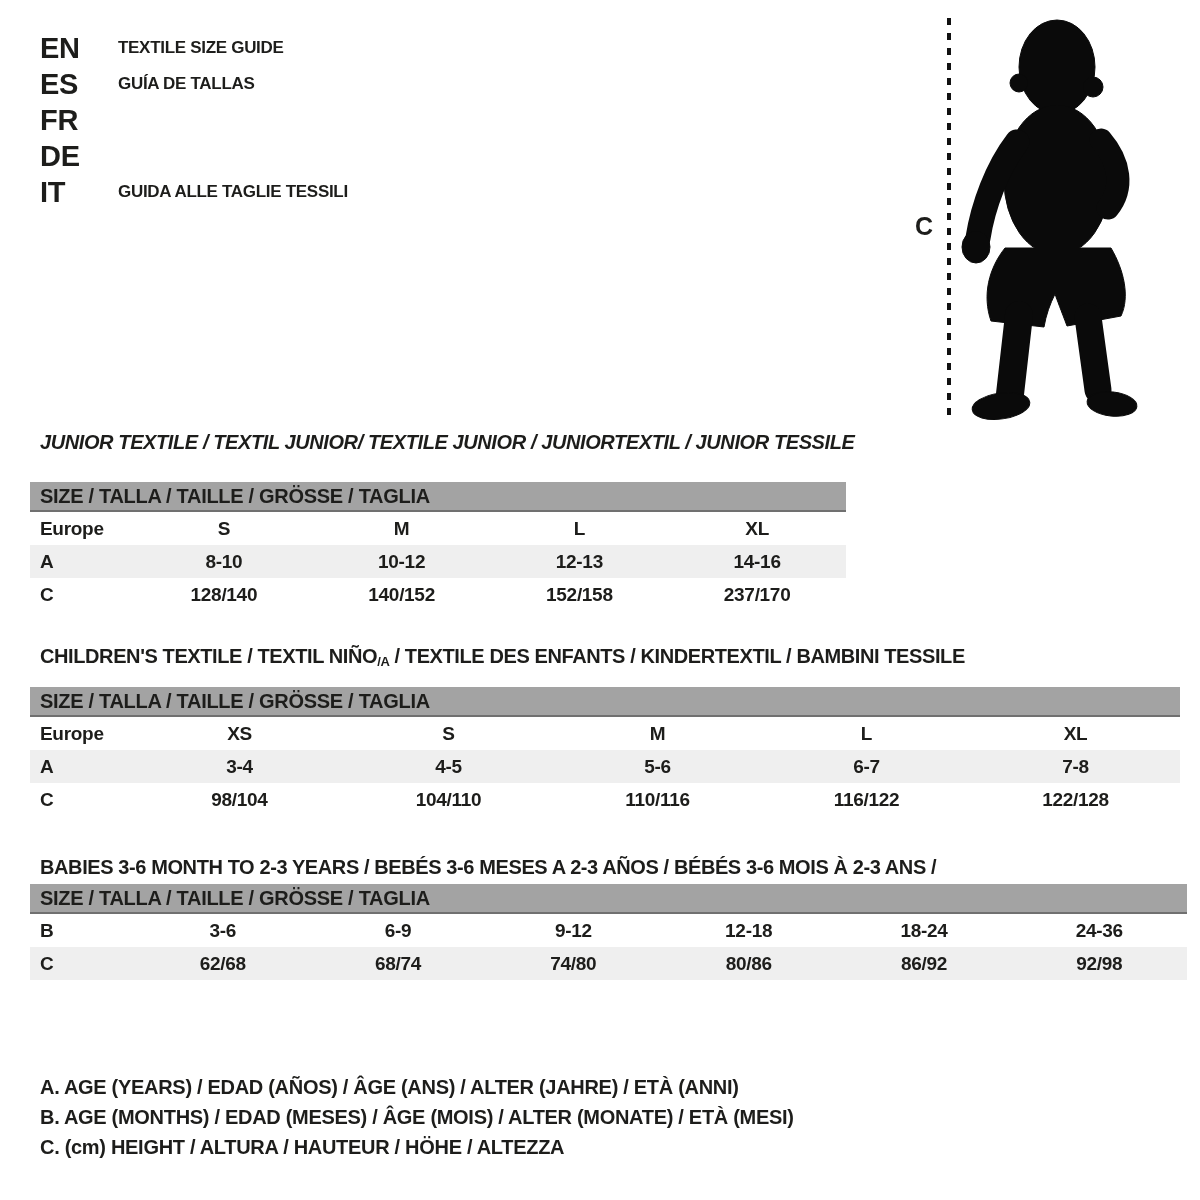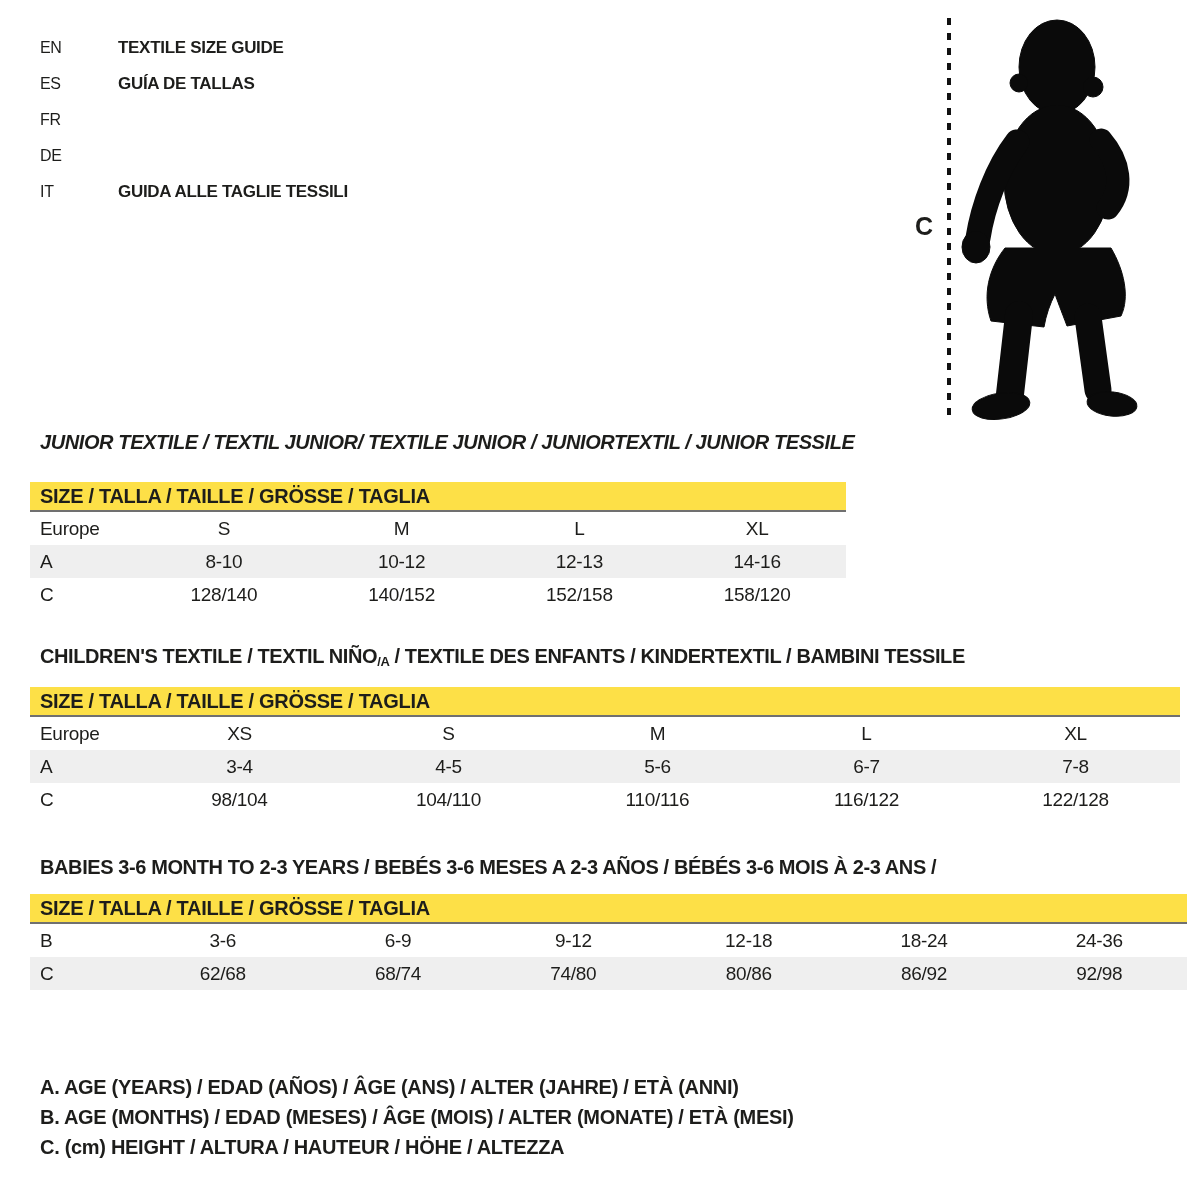--- a/index.html
+++ b/index.html
@@ -2,44 +2,44 @@
 <html><head>
 <meta charset="utf-8">
 <style>
   * { margin:0; padding:0; box-sizing:border-box; }
   html,body { width:1200px; height:1200px; background:#ffffff; }
   body { position:relative; font-family:"Liberation Sans", sans-serif; color:#1d1d1b; overflow:hidden; }
 
   
   .langs { position:absolute; left:40px; top:30px; }
   .lang-row { display:flex; height:36px; align-items:center; }
-  .lang-code { width:78px; font-size:16px; font-weight:normal; letter-spacing:-0.3px; }
+  .lang-code { width:78px; font-size:29px; font-weight:bold; letter-spacing:-0.3px; }
   .lang-label { font-size:17px; font-weight:bold; letter-spacing:-0.3px; }
 
   
   .figure { position:absolute; left:905px; top:10px; width:255px; height:418px; }
   .c-label { position:absolute; left:10px; top:202px; font-size:25px; font-weight:bold; }
   .figure svg { position:absolute; left:0; top:0; }
 
   
   .sec { position:absolute; left:30px; }
   .sec h2 { font-size:20px; font-weight:bold; letter-spacing:-0.4px; margin-left:10px; line-height:24px; white-space:nowrap; }
   .sec1 { top:430px; width:816px; }
   .sec1 h2 { margin-bottom:28px;font-style:italic; }
   .sec2 { top:644px; width:1150px; }
   .sec2 h2 { margin-bottom:16px; }
   .sec3 { top:850px; width:1157px; }
-  .sec3 h2 { line-height:34px; margin-bottom:10px; }
+  .sec3 h2 { line-height:34px; }
   .sub { font-size:13px; position:relative; top:3px; }
 
-  .bar { height:30px; background:#fde047; border-bottom:2px solid #707070;
+  .bar { height:30px; background:#a3a3a3; border-bottom:2px solid #707070;
          display:flex; align-items:center; padding-left:10px;
          font-size:20px; font-weight:bold; letter-spacing:-0.3px; }
   .trow { display:flex; align-items:center; height:33px;
-          font-size:19px; font-weight:normal; letter-spacing:-0.3px; }
+          font-size:19px; font-weight:bold; letter-spacing:-0.3px; }
   .trow .lbl { flex:0 0 105px; padding-left:10px; text-align:left; }
   .trow .c { flex:1; text-align:center; }
   .shaded { background:#efefef; }
 
   
   .legend { position:absolute; left:40px; top:1072px; }
   .legend-line { font-size:20px; font-weight:bold; letter-spacing:-0.3px; line-height:30px; white-space:nowrap; }
 </style>
 </head>
 <body>
@@ -111,21 +111,21 @@
     <span class="c">8-10</span>
     <span class="c">10-12</span>
     <span class="c">12-13</span>
     <span class="c">14-16</span>
   </div>
   <div class="trow">
     <span class="lbl">C</span>
     <span class="c">128/140</span>
     <span class="c">140/152</span>
     <span class="c">152/158</span>
-    <span class="c">158/120</span>
+    <span class="c">237/170</span>
   </div>
 </section>
 
 <section class="sec sec2">
   <h2><span>CHILDREN'S TEXTILE / TEXTIL NIÑO</span><span class="sub">/A</span><span> / TEXTILE DES ENFANTS / KINDERTEXTIL / BAMBINI TESSILE</span></h2>
   <div class="bar">
     <span>SIZE / TALLA / TAILLE / GRÖSSE / TAGLIA</span>
   </div>
   <div class="trow">
     <span class="lbl">Europe</span>

